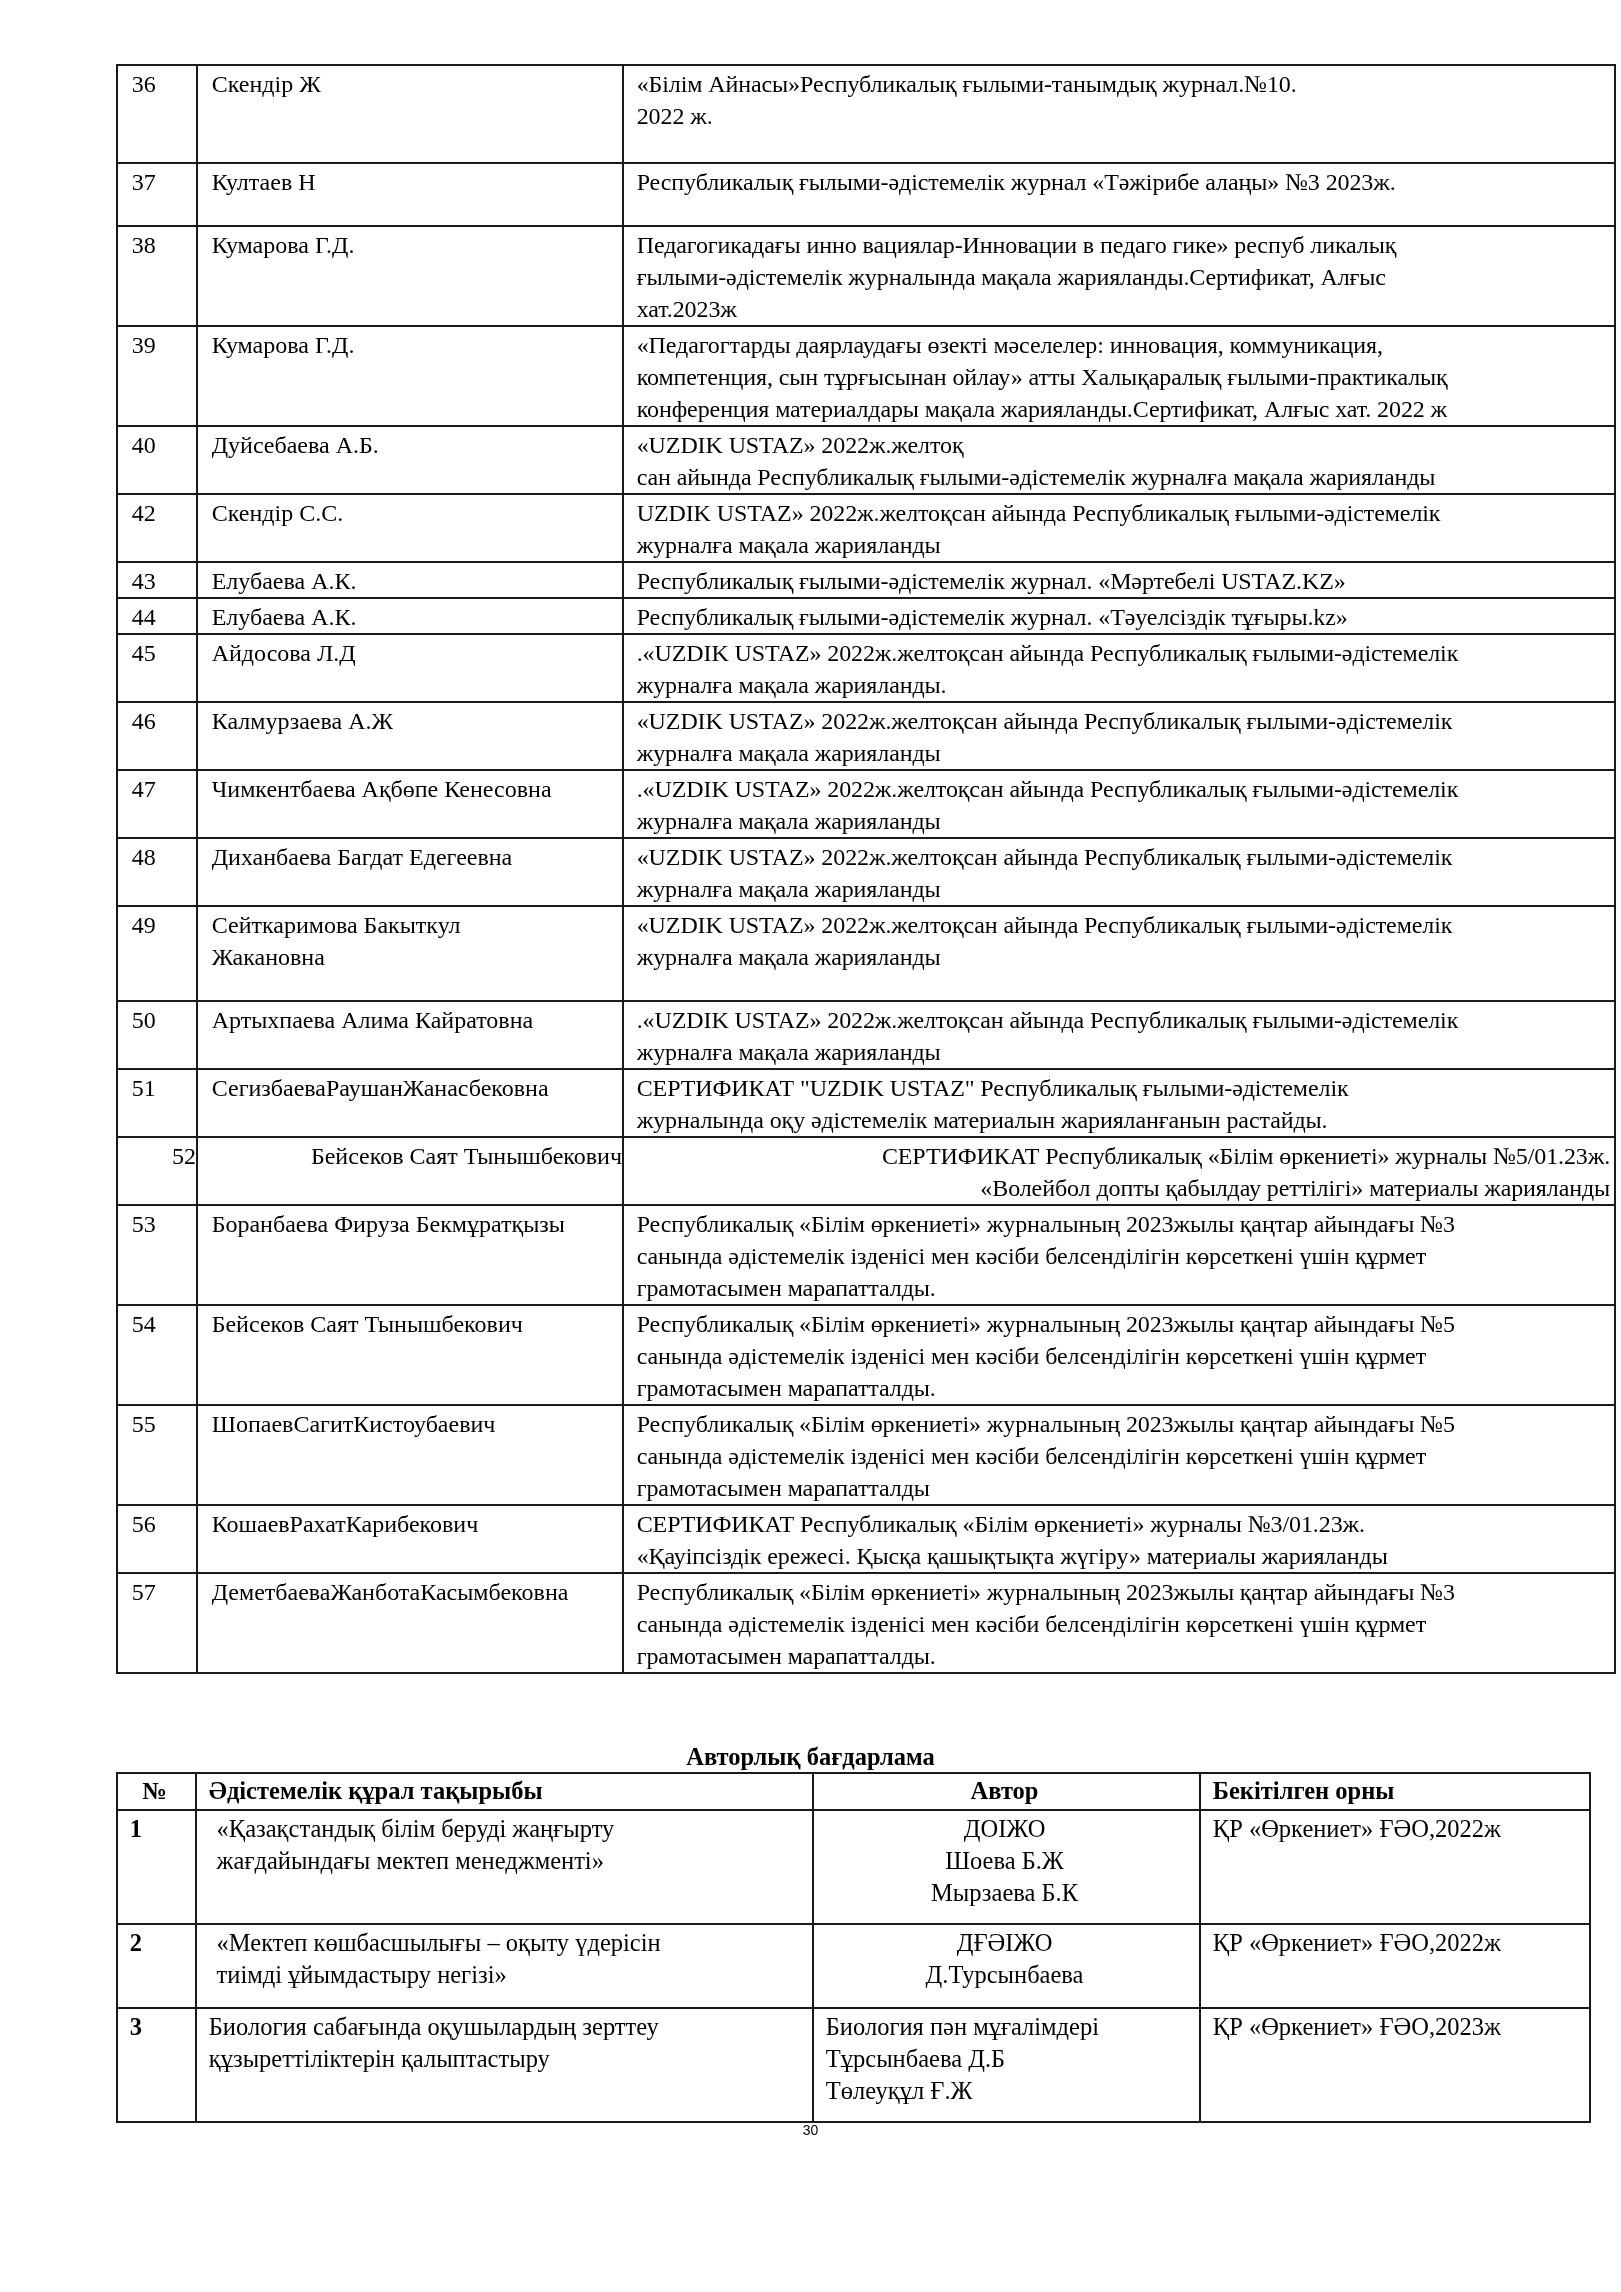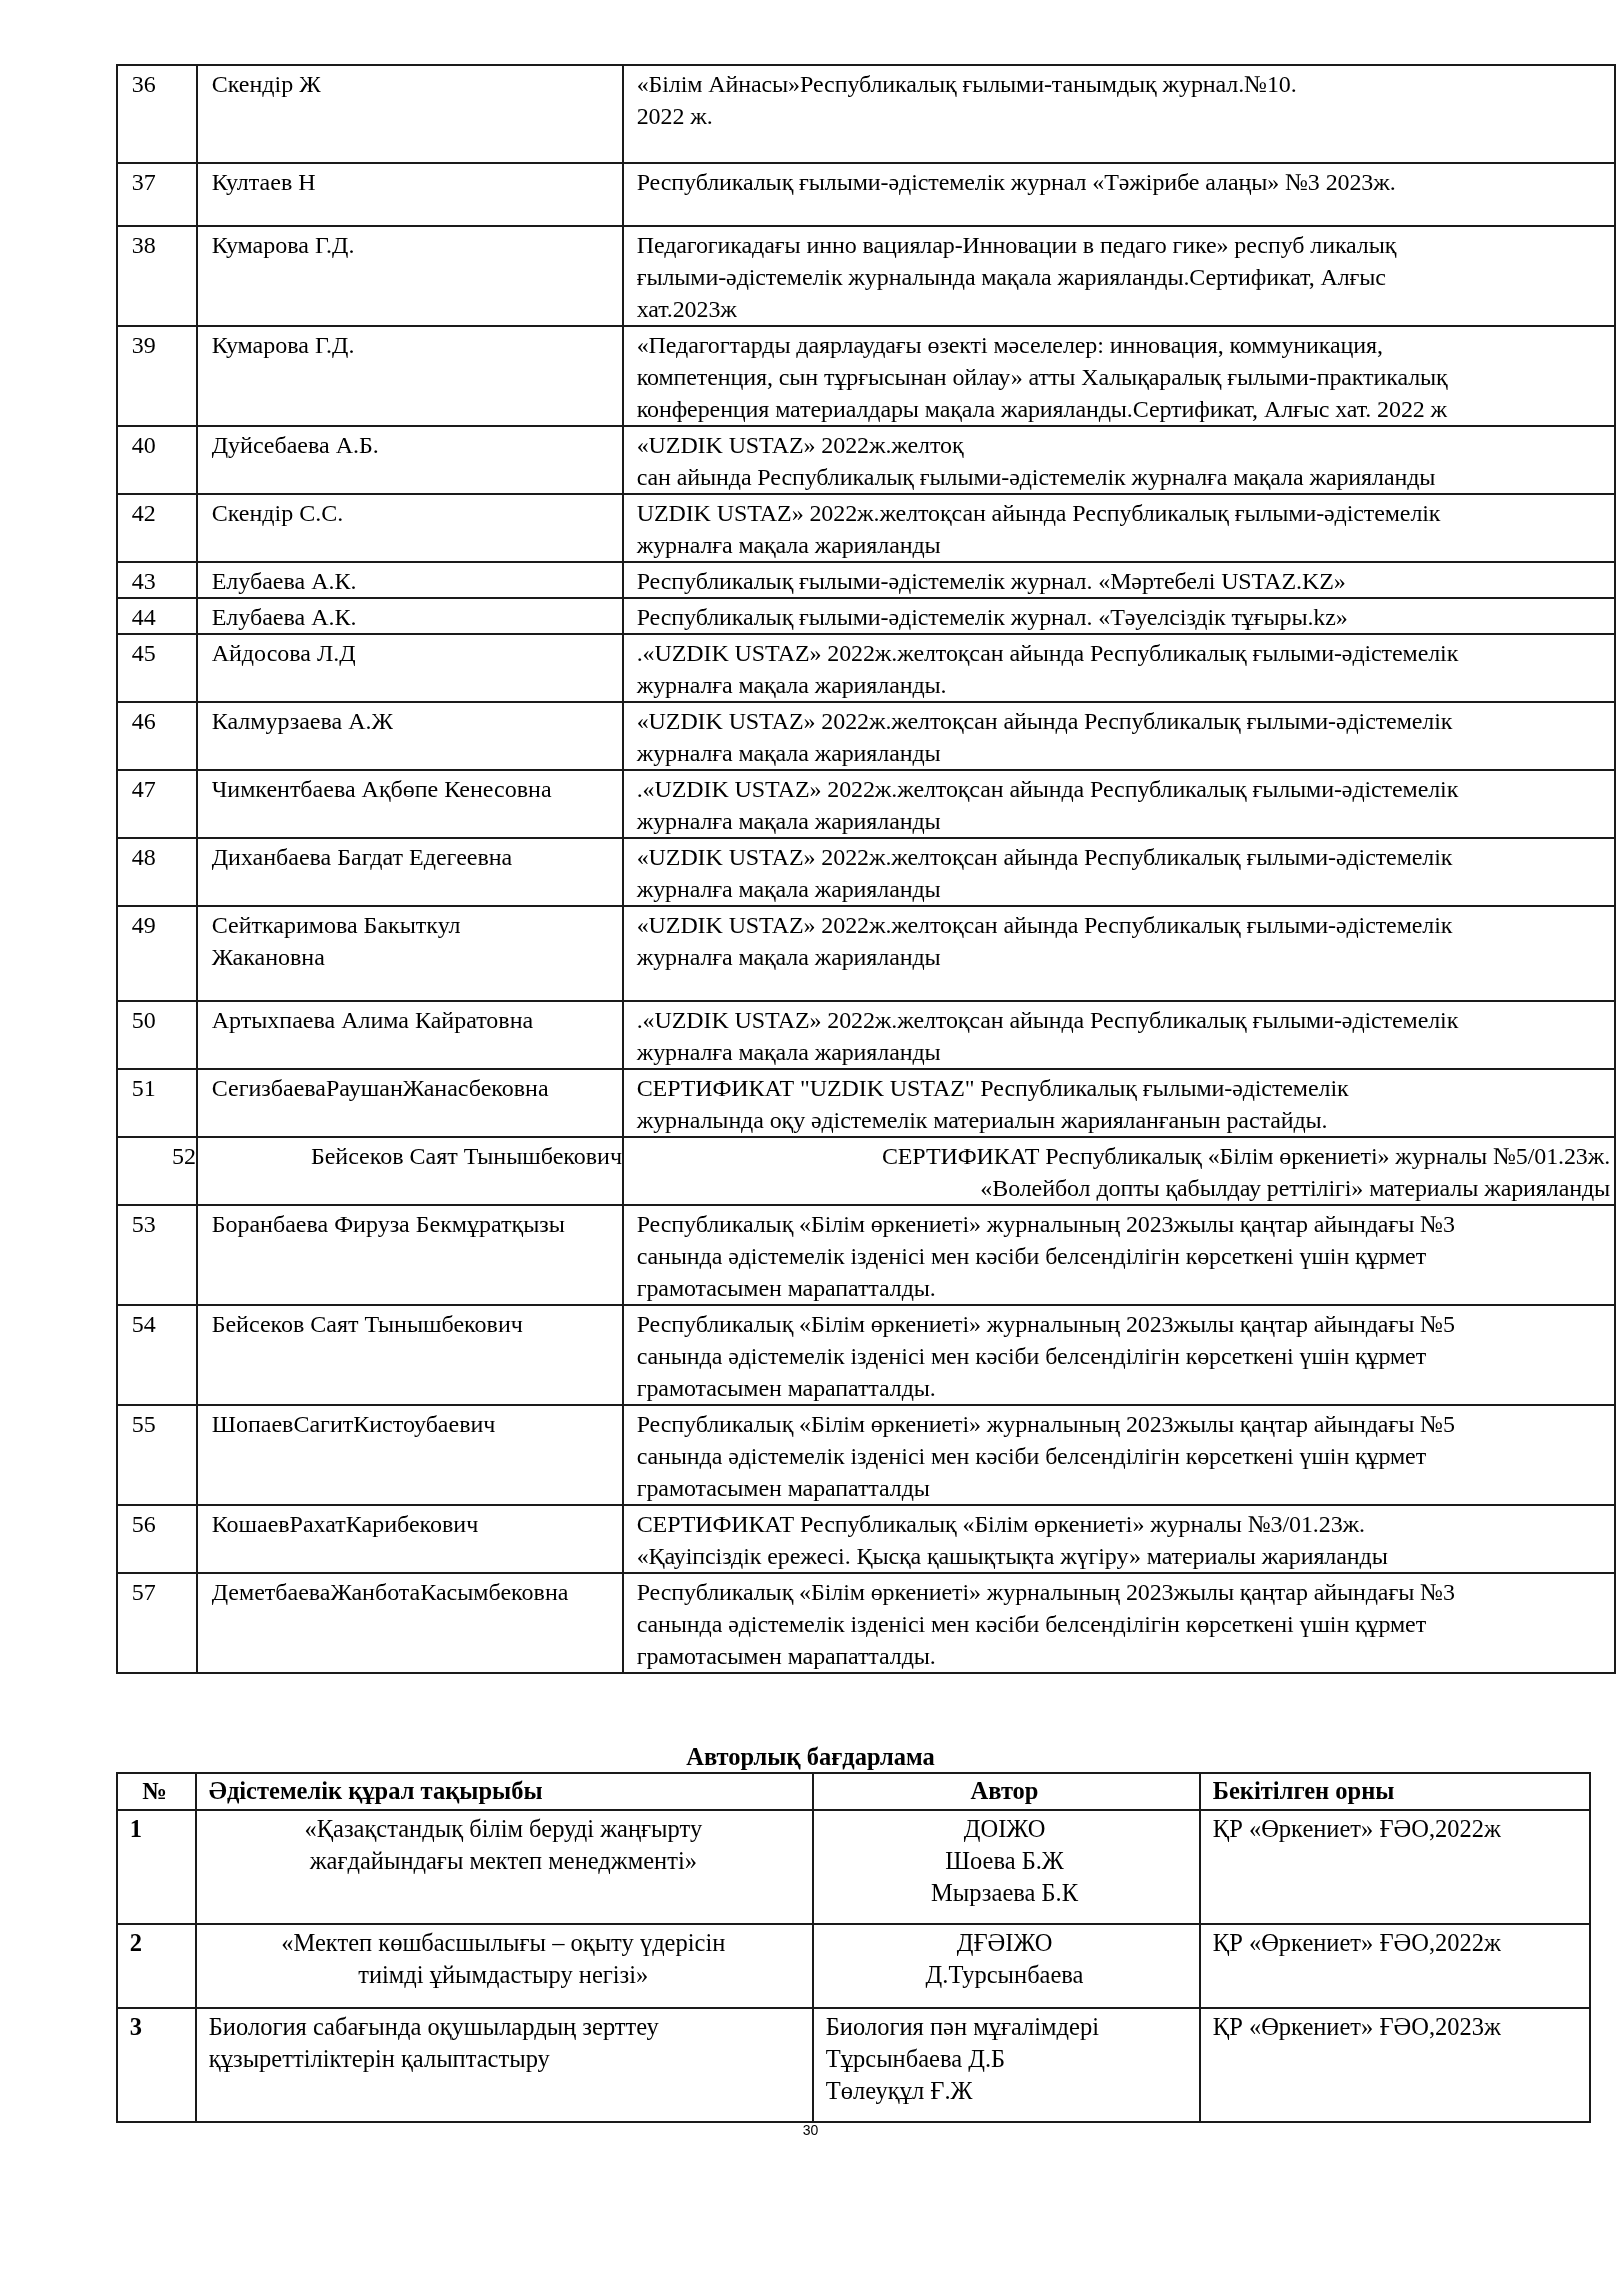--- a/index.html
+++ b/index.html
@@ -26,21 +26,21 @@
   #auth-table { position: absolute; left: 116px; top: 1772px; width: 1473px; font-size: 24.5px; line-height: 32px; }
   #auth-table col.a-num { width: 79px; }
   #auth-table col.a-title { width: 617px; }
   #auth-table col.a-author { width: 387px; }
   #auth-table col.a-place { width: 390px; }
   #auth-table th { font-weight: bold; text-align: left; padding: 1px 3.9px 2px 11.8px; height: 32px; }
   #auth-table th.center { text-align: center; padding-left: 0; }
   #auth-table td { padding: 2px 3.9px 0 11.8px; }
   #auth-table td.bold { font-weight: bold; }
   #auth-table td.center { text-align: center; padding-left: 0; }
-  #auth-table td.tcenter { text-align: center; padding-left: 19.6px; padding-right: 22px; border-radius: 9px; }
+  #auth-table td.tcenter { text-align: left; padding-left: 19.6px; padding-right: 22px; border-radius: 9px; }
 
   #page-number { position: absolute; left: 0; width: 1621px; top: 2117px; text-align: center;
                  font-family: Liberation Sans, sans-serif; font-size: 14px; line-height: 27.4px; }
 </style>
 </head>
 <body>
 
 <div class="page">
 
   <table id="main-table">

